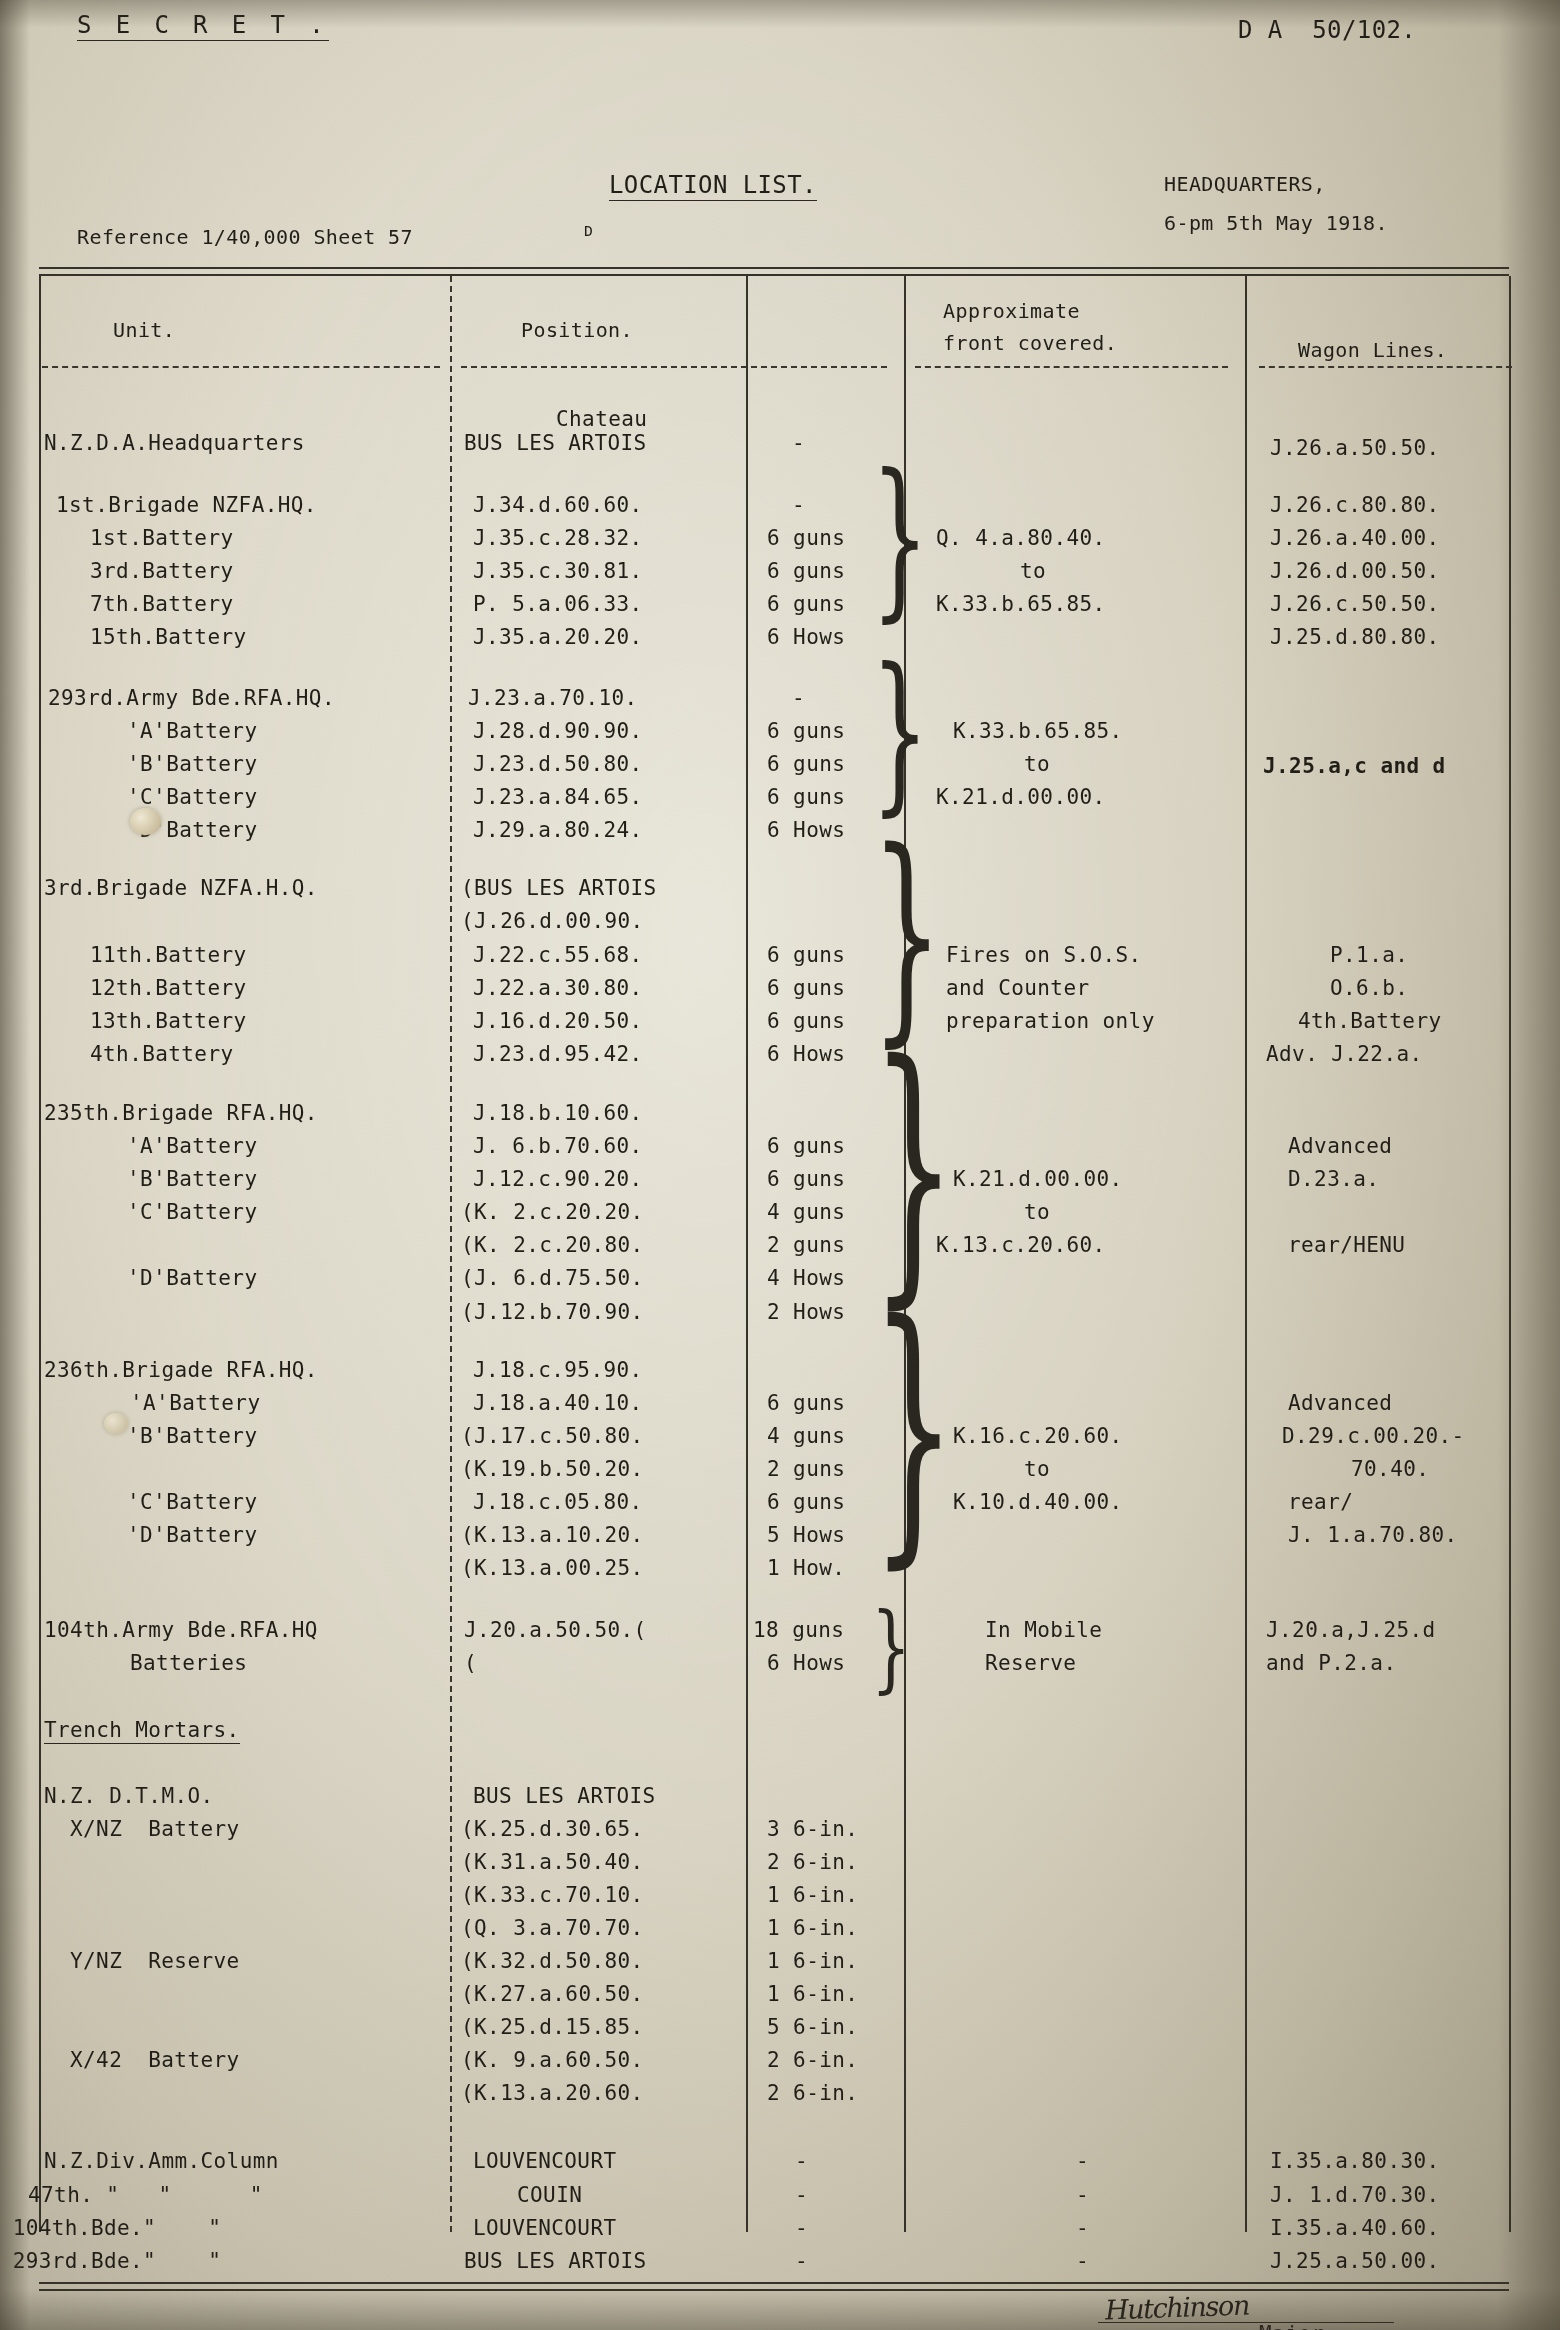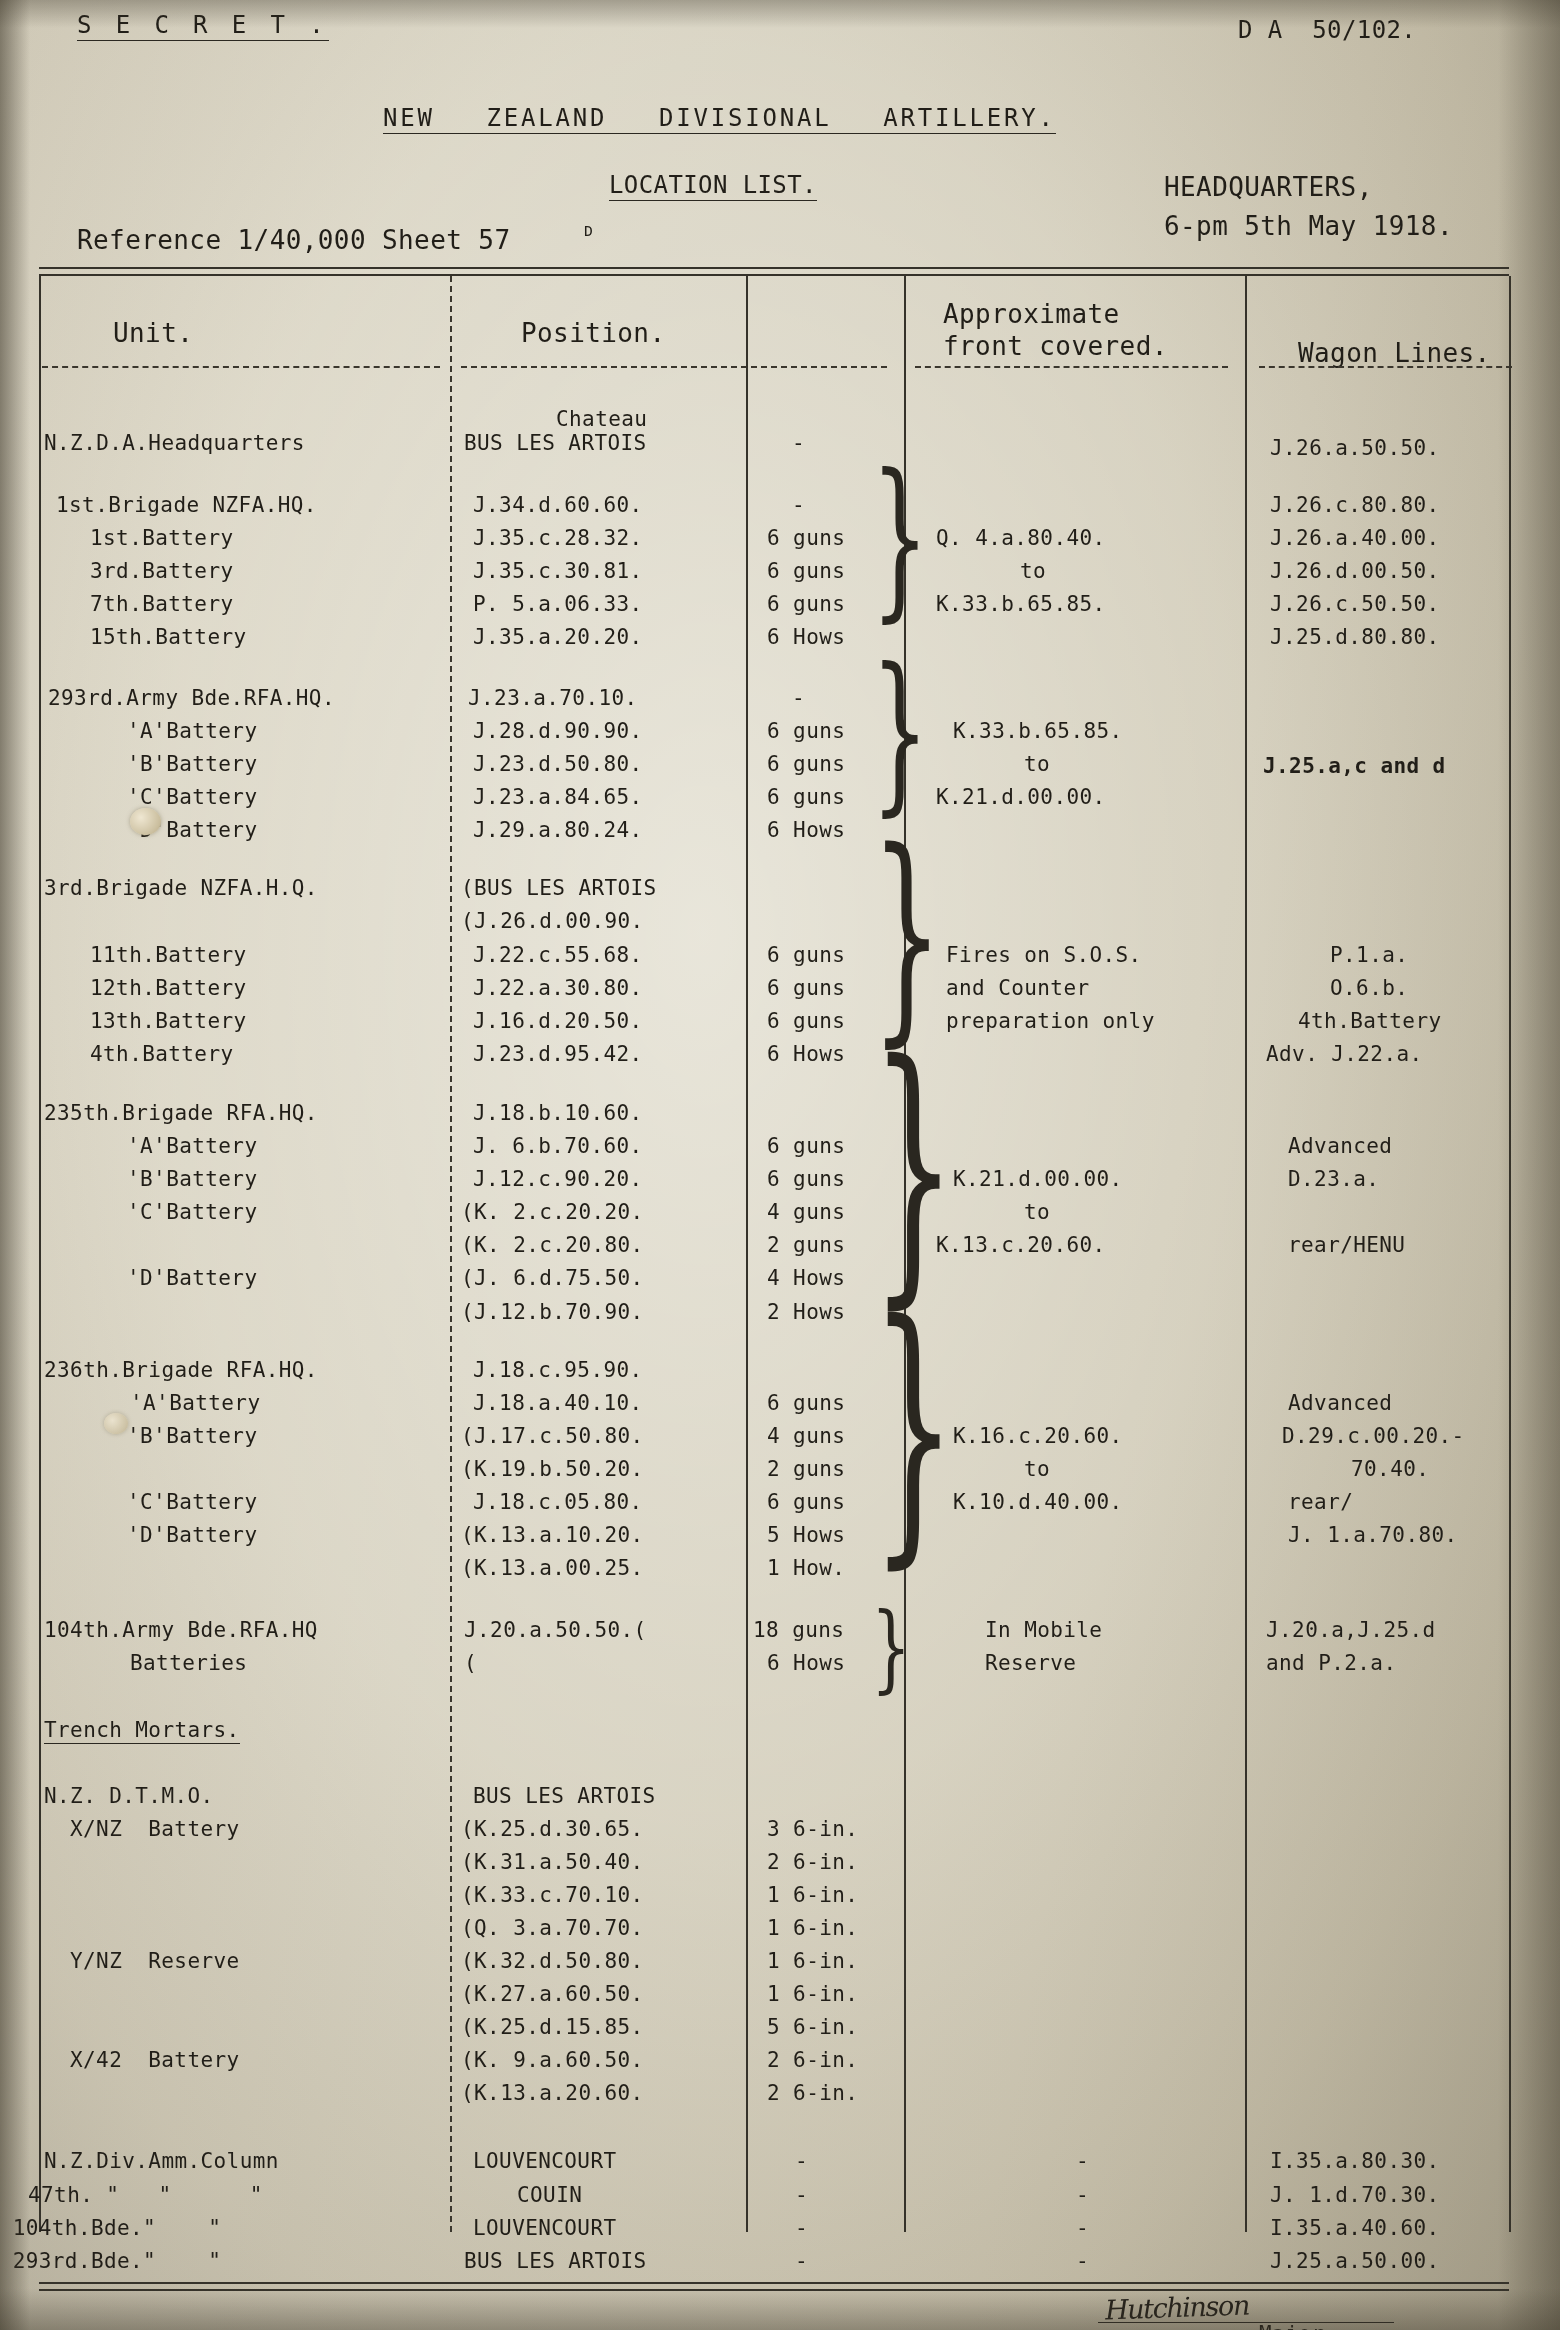--- a/index.html
+++ b/index.html
@@ -50,21 +50,21 @@
     position: absolute;
     white-space: pre;
     font-family: "DejaVu Sans Mono", monospace;
     letter-spacing: 0.4px;
     color: #211e18;
   }
   .sp { letter-spacing: 4.9px; }
   .sp2 { letter-spacing: 2.8px; }
   .ul { border-bottom: 1.4px solid #2b2821; padding-bottom: 0.7px; }
   .f34 { font-size: 24px; }
-  .f32 { font-size: 26px; }
+  .f32 { font-size: 20px; }
   .f30 { font-size: 21px; }
   .sup { font-size: 14.8px; vertical-align: super; }
 
   
   .hline {
     position: absolute;
     height: 0;
     border-top: 2.1px solid #35322a;
   }
   .hline.dbl { border-top: 2.1px double #35322a; height: 4.9px; border-bottom: 2.1px solid #35322a; }
@@ -109,21 +109,20 @@
 </head>
 <body>
 
 <div class="page">
   <div class="paper"></div>
   <div class="content">
 
     <div class="t f34 sp ul" style="left:77px; top:11.3px;">S E C R E T .</div>
     <div class="t f34" style="left:1238px; top:15.5px;">D A  50/102.</div>
 
-    <div class="t f34 ul sp2" style="left:383px; top:104px;">NEW   ZEALAND   DIVISIONAL   ARTILLERY.</div>
     <div class="t f34 ul" style="left:609px; top:171px;">LOCATION LIST.</div>
 
     <div class="t f32" style="left:1164px; top:172px;">HEADQUARTERS,</div>
     <div class="t f32" style="left:1164px; top:211px;">6-pm 5th May 1918.</div>
 
     <div class="t f32" style="left:77px; top:225px;">Reference 1/40,000 Sheet 57</div>
     <div class="t f32 sup" style="left:584px; top:222px;">D</div>
 
     <div class="hline dbl" style="left:39px; top:267px; width:1470px;"></div>
 

